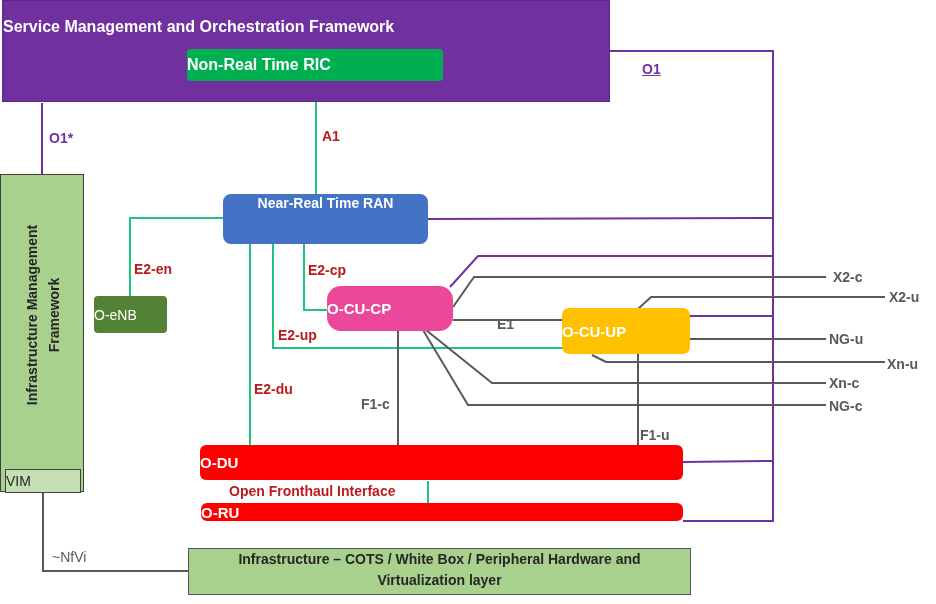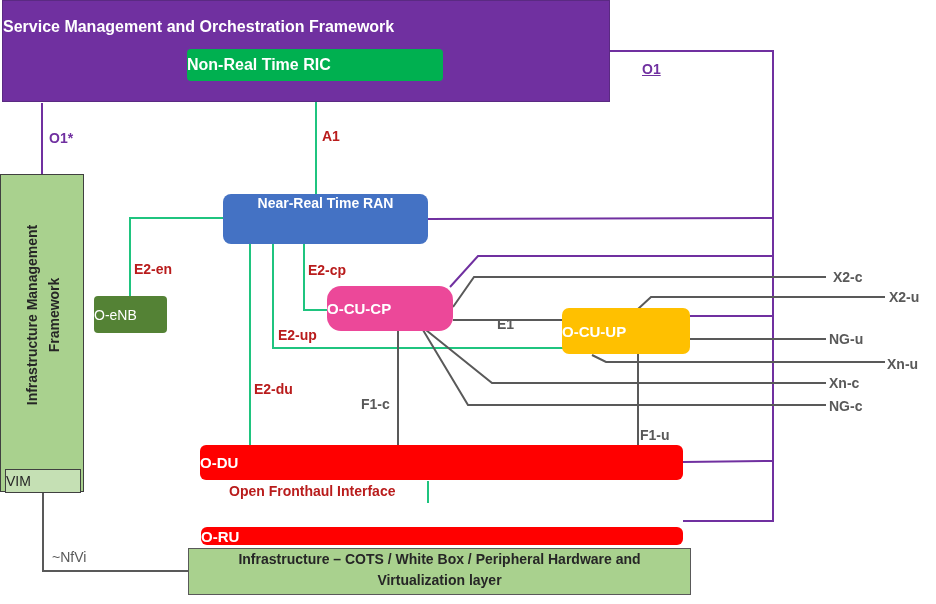--- a/index.html
+++ b/index.html
@@ -80,21 +80,21 @@
 </div>
 
 <div class="box" style="left:562px;top:308px;width:128px;height:46px;background:#ffc000;border-radius:7px;font-size:15px;">
   <span>O-CU-UP</span>
 </div>
 
 <div class="box" style="left:200px;top:445px;width:483px;height:35px;background:#ff0000;border-radius:6px;font-size:15px;">
   <span>O-DU</span>
 </div>
 
-<div class="box" style="left:201px;top:503px;width:482px;height:18px;background:#ff0000;border-radius:6px;font-size:15px;margin-top:24px;">
+<div class="box" style="left:201px;top:503px;width:482px;height:18px;background:#ff0000;border-radius:6px;font-size:15px;">
   <span>O-RU</span>
 </div>
 
 <div class="box" style="left:188px;top:548px;width:503px;height:47px;background:#a9d18e;border:1px solid #595959;border-radius:0;color:#262626;font-size:14px;flex-direction:column;line-height:21px;">
   <span>Infrastructure – COTS / White Box / Peripheral Hardware and</span>
   <span>Virtualization layer</span>
 </div>
 
 <span class="lbl p" style="left:642px;top:61px;text-decoration:underline;">O1</span>
 <span class="lbl p" style="left:49px;top:130px;">O1*</span>

